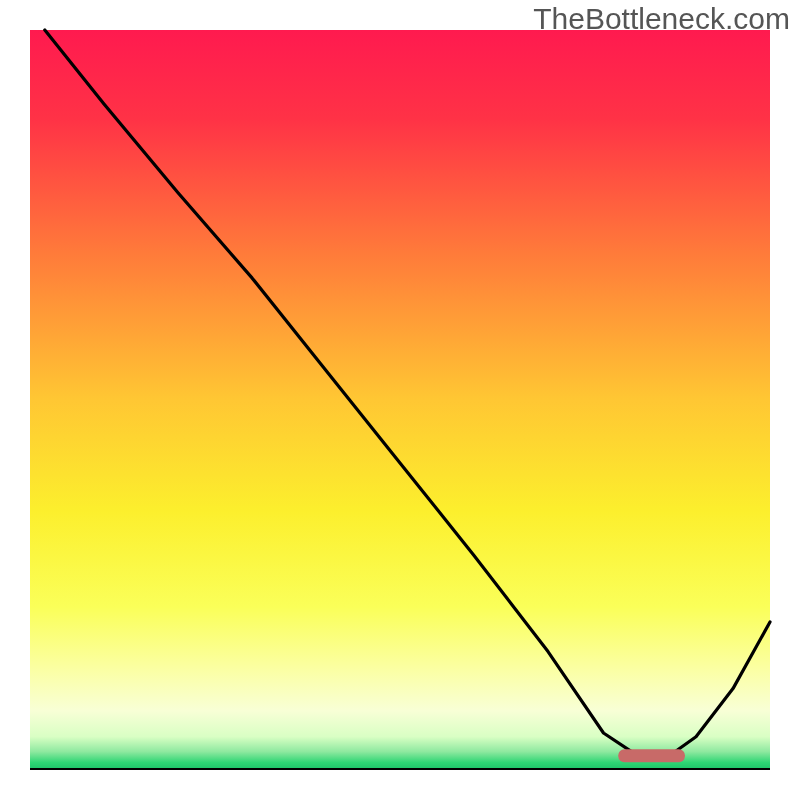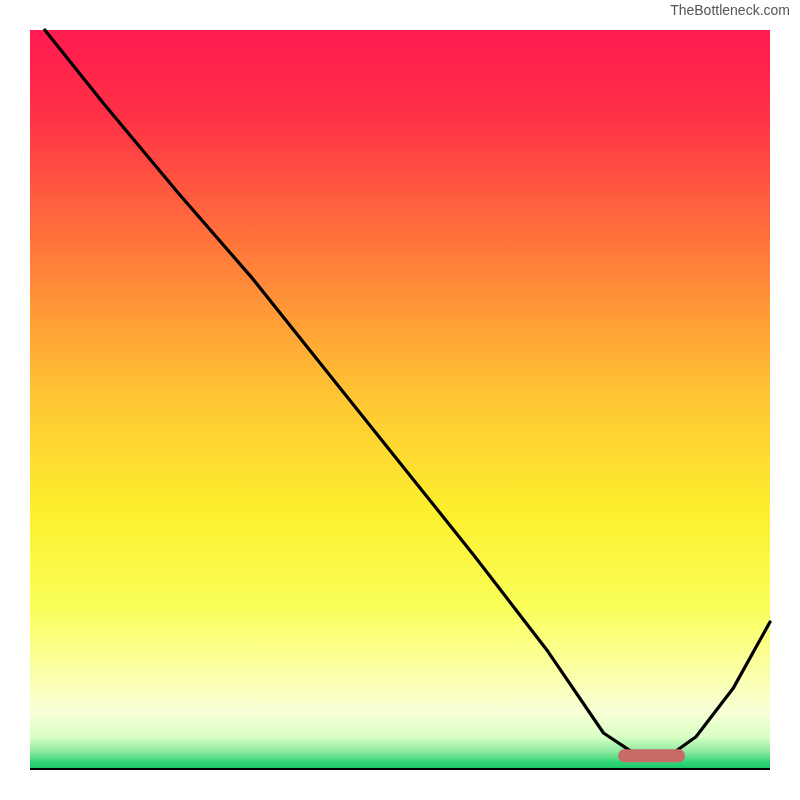--- a/index.html
+++ b/index.html
@@ -13,21 +13,21 @@
   .container {
     position: relative;
     width: 800px;
     height: 800px;
   }
   .watermark {
     position: absolute;
     top: 2px;
     right: 10px;
     color: #555555;
-    font-size: 14px;
+    font-size: 30px;
     z-index: 10;
   }
   svg.chart {
     position: absolute;
     top: 0;
     left: 0;
   }
 </style>
 </head>
 <body>

